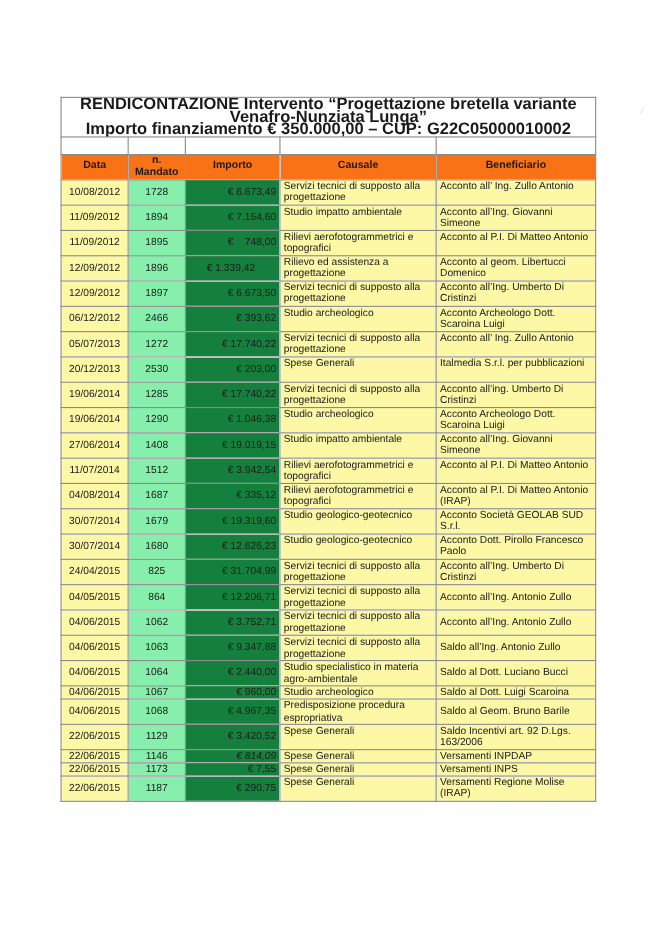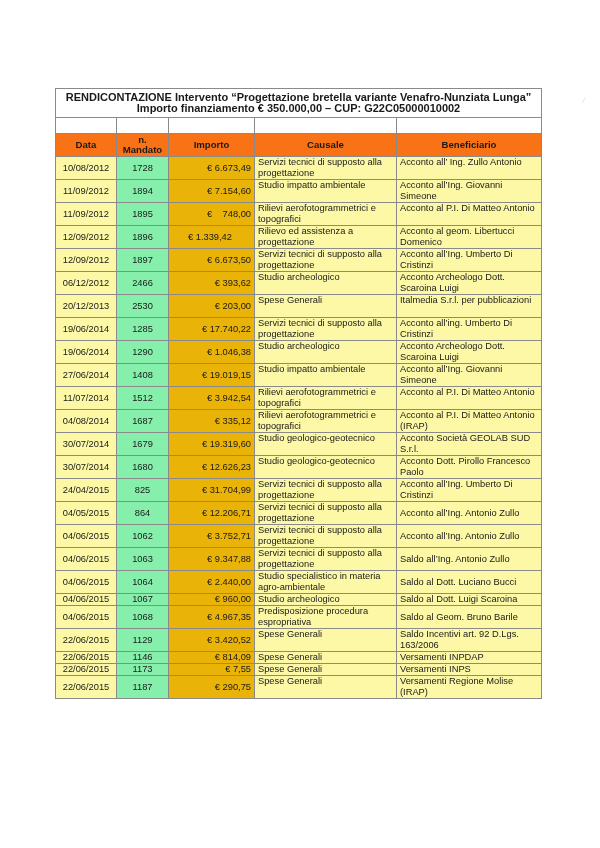--- a/index.html
+++ b/index.html
@@ -5,28 +5,28 @@
   html, body { margin: 0; padding: 0; background: #ffffff; }
   body { width: 600px; height: 848px; position: relative; overflow: hidden; font-family: "Liberation Sans", sans-serif; color: #1a1a1a; }
   .sheet { position: absolute; left: 55px; top: 88px; width: 486px; }
   table { border-collapse: collapse; width: 486px; table-layout: fixed; }
   td, th { border: 1px solid #8a8a8a; padding: 0; font-size: 9.3px; line-height: 10.6px; vertical-align: middle; overflow: hidden; }
   col.c-data { width: 61px; }
   col.c-mand { width: 52px; }
   col.c-imp  { width: 86px; }
   col.c-caus { width: 142px; }
   col.c-ben  { width: 145px; }
-  .title-row td { text-align: center; font-weight: bold; font-size: 11px; line-height: 11.5px; height: 28px; background: #fff; }
+  .title-row td { text-align: center; font-weight: bold; font-size: 15px; line-height: 11.5px; height: 28px; background: #fff; }
   .empty-row td { height: 15px; background: #fff; }
   .head-row th { font-weight: bold; font-size: 9.6px; height: 22px; background: #f97316; text-align: center; line-height: 10.5px; }
   tr.r2 td { height: 22px; }
   tr.r1 td { height: 11px; }
   td.data { background: #fcf8a6; text-align: center; }
   td.mand { background: #86efac; text-align: center; }
-  td.imp  { background: #eab308; text-align: right; padding-right: 3px; }
+  td.imp  { background: #15803d; text-align: right; padding-right: 3px; }
   td.caus { background: #fcf8a6; text-align: left; padding-left: 3px; vertical-align: top; }
   td.ben  { background: #fcf8a6; text-align: left; padding-left: 3px; vertical-align: top; }
   td.caus.mid, td.ben.mid { vertical-align: middle; }
   .mark { position: absolute; left: 583px; top: 98px; width: 3px; height: 6px; border-left: 1px solid #e6e6e6; transform: rotate(25deg); }
 </style>
 </head>
 <body>
 
 <div class="mark"></div>
 
@@ -99,20 +99,27 @@
           <td class="ben">Acconto all’Ing. Umberto Di Cristinzi</td>
         </tr>
         <tr class="r2">
           <td class="data">06/12/2012</td>
           <td class="mand">2466</td>
           <td class="imp" style="white-space: pre; margin-top: 46px;">€ 393,62</td>
           <td class="caus">Studio archeologico</td>
           <td class="ben">Acconto Archeologo Dott. Scaroina Luigi</td>
         </tr>
         <tr class="r2">
+          <td class="data">05/07/2013</td>
+          <td class="mand">1272</td>
+          <td class="imp" style="white-space: pre;">€ 17.740,22</td>
+          <td class="caus">Servizi tecnici di supposto alla progettazione</td>
+          <td class="ben">Acconto all’ Ing. Zullo Antonio</td>
+        </tr>
+        <tr class="r2">
           <td class="data">20/12/2013</td>
           <td class="mand">2530</td>
           <td class="imp" style="white-space: pre;">€ 203,00</td>
           <td class="caus">Spese Generali</td>
           <td class="ben">Italmedia S.r.l. per pubblicazioni</td>
         </tr>
         <tr class="r2">
           <td class="data">19/06/2014</td>
           <td class="mand">1285</td>
           <td class="imp" style="white-space: pre;">€ 17.740,22</td>
@@ -213,21 +220,21 @@
         <tr class="r2">
           <td class="data">22/06/2015</td>
           <td class="mand">1129</td>
           <td class="imp" style="white-space: pre;">€ 3.420,52</td>
           <td class="caus">Spese Generali</td>
           <td class="ben">Saldo Incentivi  art. 92 D.Lgs. 163/2006</td>
         </tr>
         <tr class="r1">
           <td class="data">22/06/2015</td>
           <td class="mand">1146</td>
-          <td class="imp" style="white-space: pre;">€ 814,09</td>
+          <td class="imp" style="white-space: pre; font-style: italic;">€ 814,09</td>
           <td class="caus">Spese Generali</td>
           <td class="ben">Versamenti INPDAP</td>
         </tr>
         <tr class="r1">
           <td class="data">22/06/2015</td>
           <td class="mand">1173</td>
           <td class="imp" style="white-space: pre;">€ 7,55</td>
           <td class="caus">Spese Generali</td>
           <td class="ben">Versamenti INPS</td>
         </tr>

